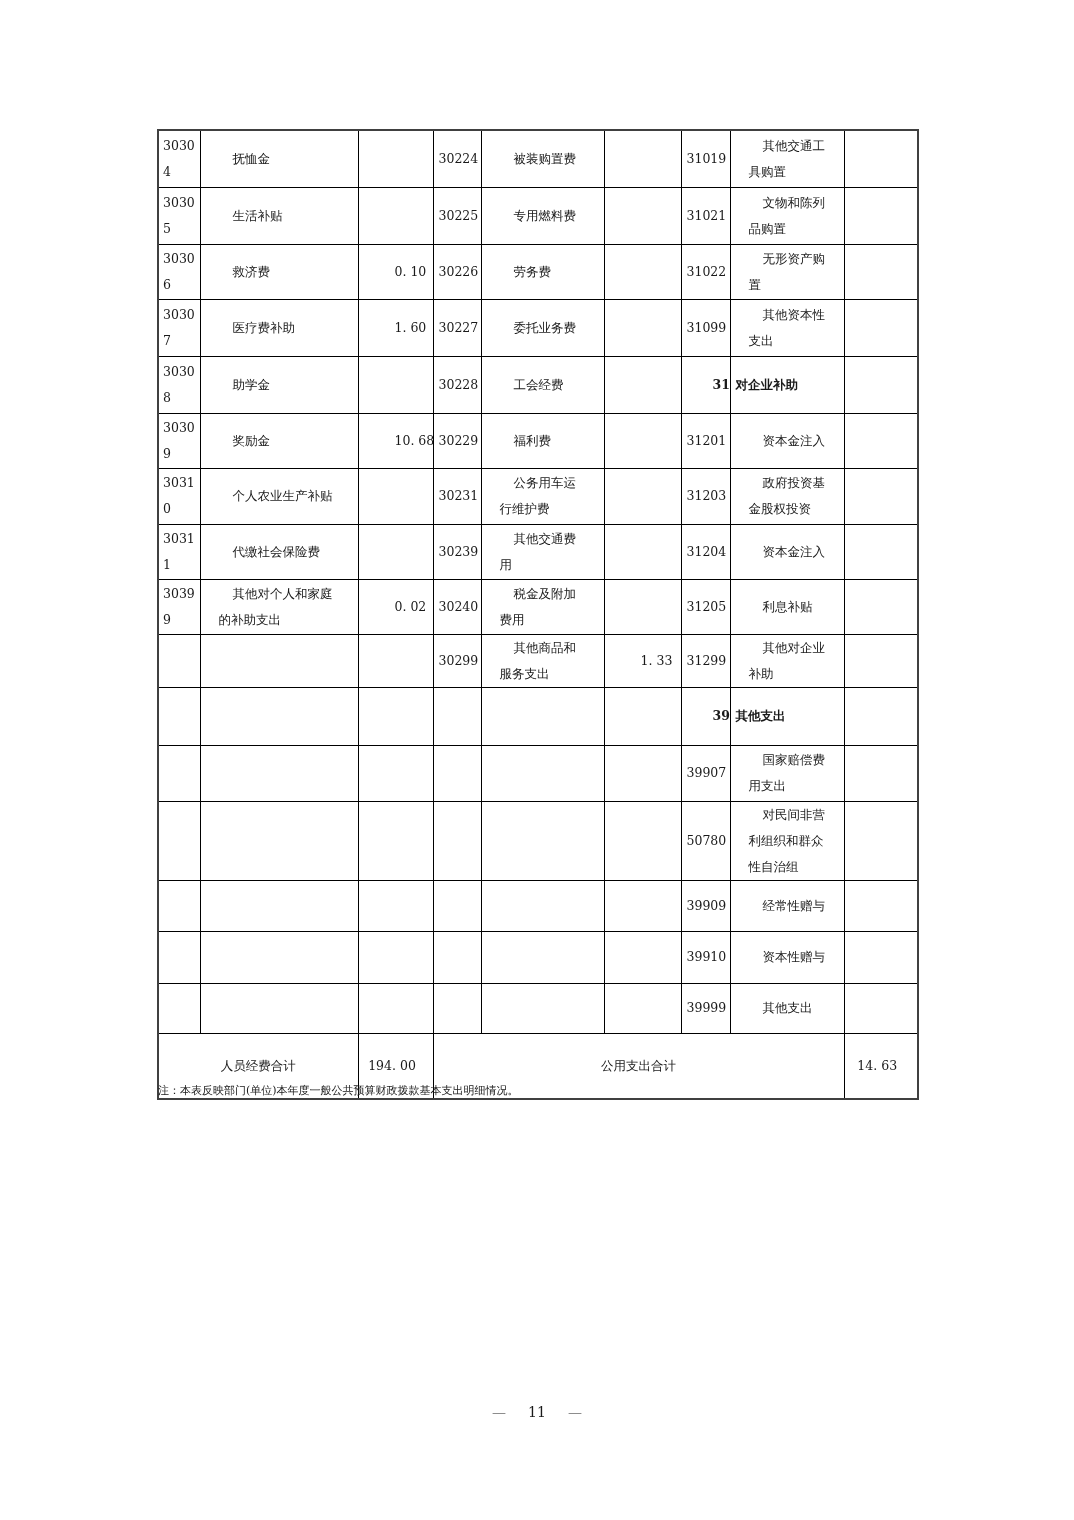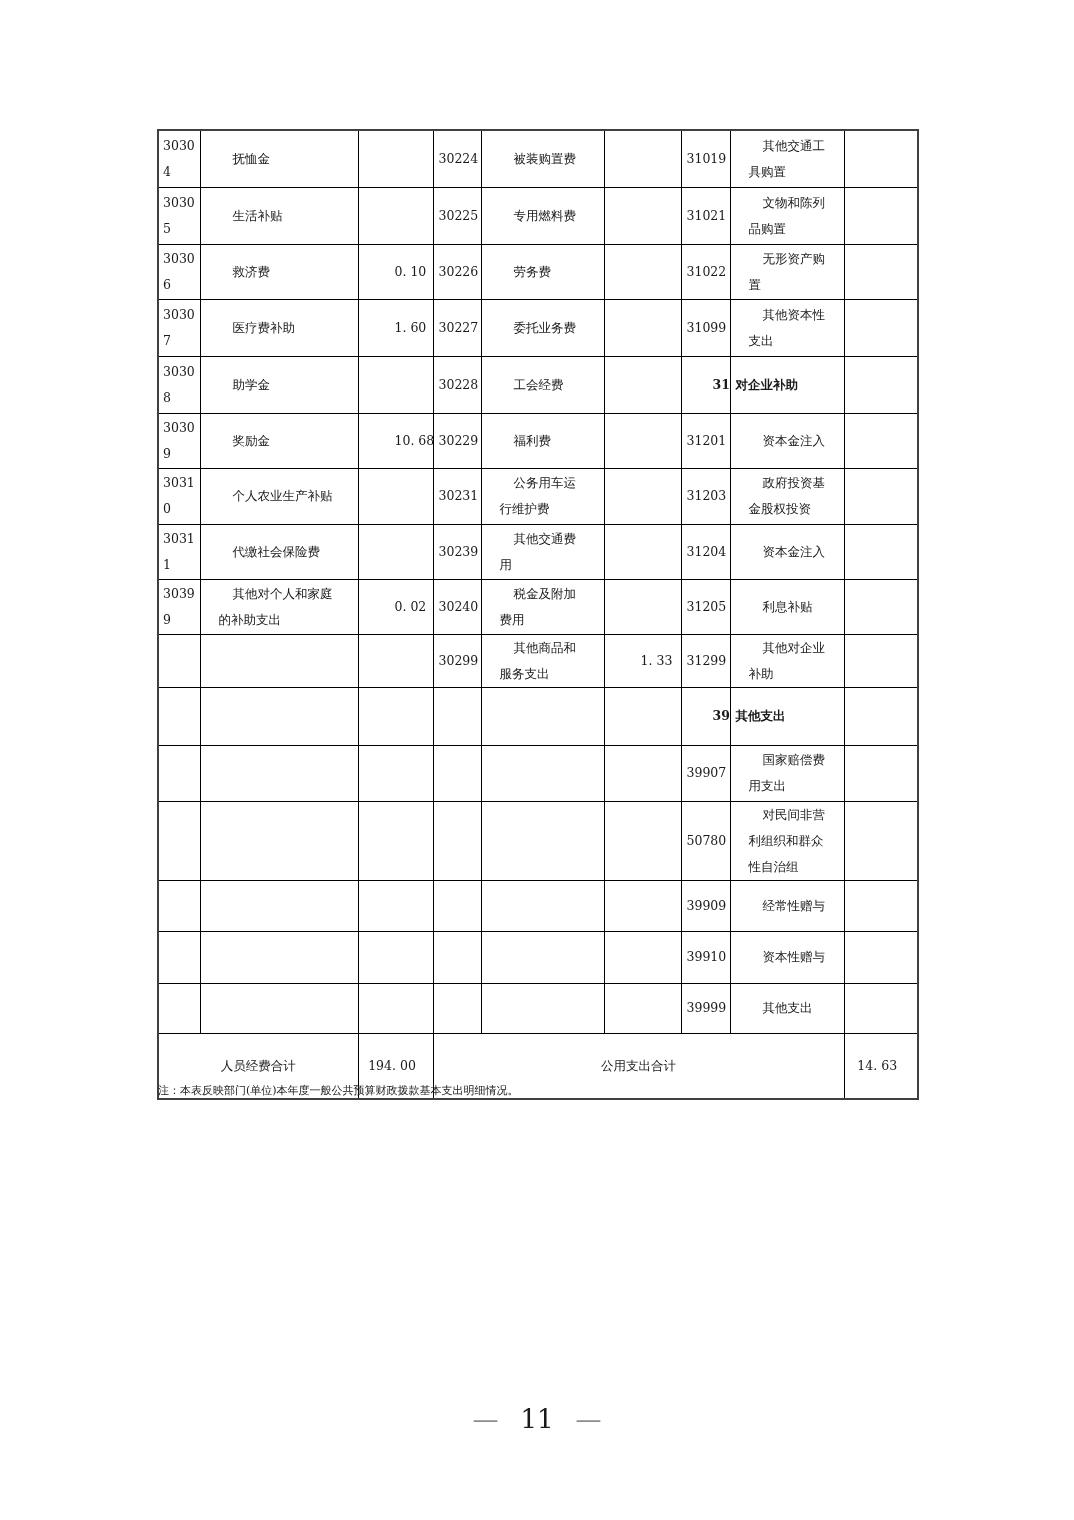--- a/index.html
+++ b/index.html
@@ -52,21 +52,21 @@
   #footer-row tr{height:66px;}
   #footer-row td.total-label{text-align:center;text-indent:0;padding:8px;}
   #footer-row td.total-val{text-align:center;padding-right:8px;white-space:nowrap;}
 
   .note{
     position:absolute;left:158px;top:1082px;width:720px;
     font-size:11px;line-height:18px;
   }
   .page-no{
     position:absolute;left:0;top:1404px;width:1074px;
-    text-align:center;font-size:26px;color:#1a1a1a;
+    text-align:center;font-size:14px;color:#1a1a1a;
   }
   .page-no .dash{color:#8a8a8a;}
   .page-no .num{margin:0 22px;}
 </style>
 </head>
 <body>
 
 <div class="sheet">
   <table>
     <colgroup>

